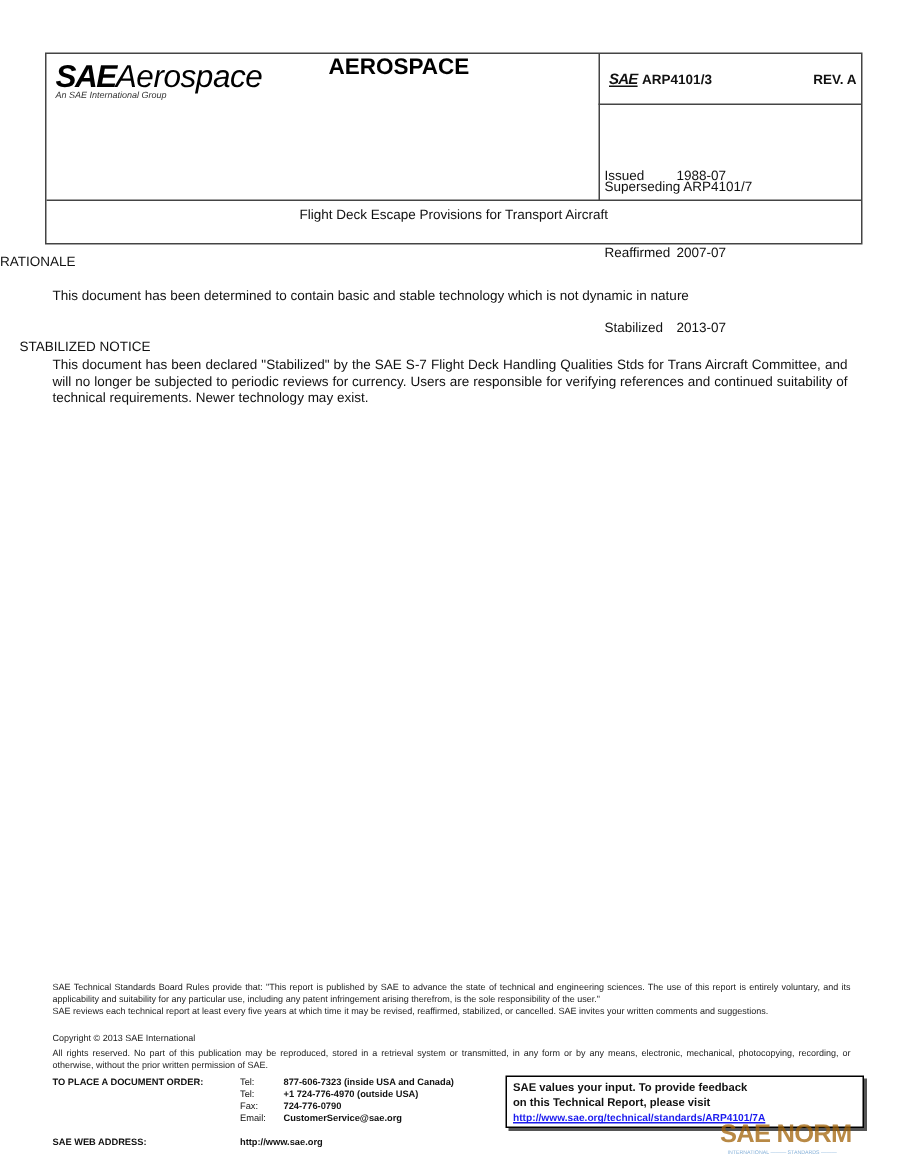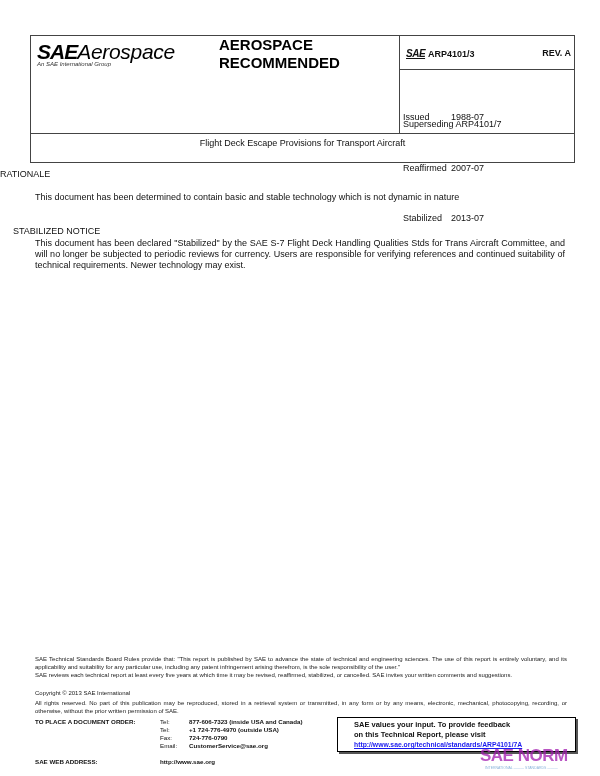--- a/index.html
+++ b/index.html
@@ -25,39 +25,38 @@
     .dates { left: 372px; top: 37px; font-size: 9px; line-height: 11.5px; }
     .dates .lbl { display: inline-block; width: 48px; margin-top: 39px; }
     .supersede { left: 372px; top: 83px; font-size: 9px; }
     .title { left: 0; top: 102px; width: 543px; text-align: center; font-size: 9px; }
     .section-head { width: 600px; left: 0; text-align: left; font-size: 9px; }
     .para { left: 35px; width: 530px; font-size: 9px; line-height: 11px; text-align: justify; }
     .fine { left: 35px; width: 532px; font-size: 6px; line-height: 7.5px; color: #222; text-align: justify; }
     .order { left: 35px; font-size: 6.2px; line-height: 8px; font-weight: bold; color: #111; }
     .order-grid { position: absolute; }
     .feedback { left: 337px; top: 717px; width: 239px; height: 35px; border: 1.5px solid #000;
-      box-shadow: 2px 2px 0 #555; box-sizing: border-box; padding: 2px 16px; font-size: 7.5px;
+      box-shadow: 2px 2px 0 #555; box-sizing: border-box; padding: 2px 4px; font-size: 7.5px;
       line-height: 10px; font-weight: bold; background: #fff; }
     .feedback a { color: #1a1aee; text-decoration: underline; font-size: 6.8px; }
-    .watermark { left: 480px; top: 746px; font-size: 17px; font-weight: bold; color: #a21caf;
+    .watermark { left: 480px; top: 746px; font-size: 17px; font-weight: bold; color: #a16207;
       opacity: 0.75; letter-spacing: -0.5px; }
     .wm-sub { left: 485px; top: 766px; font-size: 3.5px; color: #6a9fd0; opacity: 0.8; }
   </style>
 </head>
 <body>
 
 <div class="abs header-box">
   <div class="abs logo">
     <span class="logo-sae">SAE</span><span class="logo-aero">Aerospace</span>
   </div>
   <div class="abs logo-sub">An SAE International Group</div>
 
   <div class="abs doctype">
     <div>AEROSPACE</div>
-    <div>RECOMMENDED</div>
   </div>
 
   <div class="abs vdiv"></div>
   <div class="abs hdiv-right"></div>
   <div class="abs hdiv-title"></div>
 
   <div class="abs rev-row">
     <span class="rev-sae">SAE</span><span class="rev-num">ARP4101/3</span>
     <span class="rev-label">REV. A</span>
   </div>

